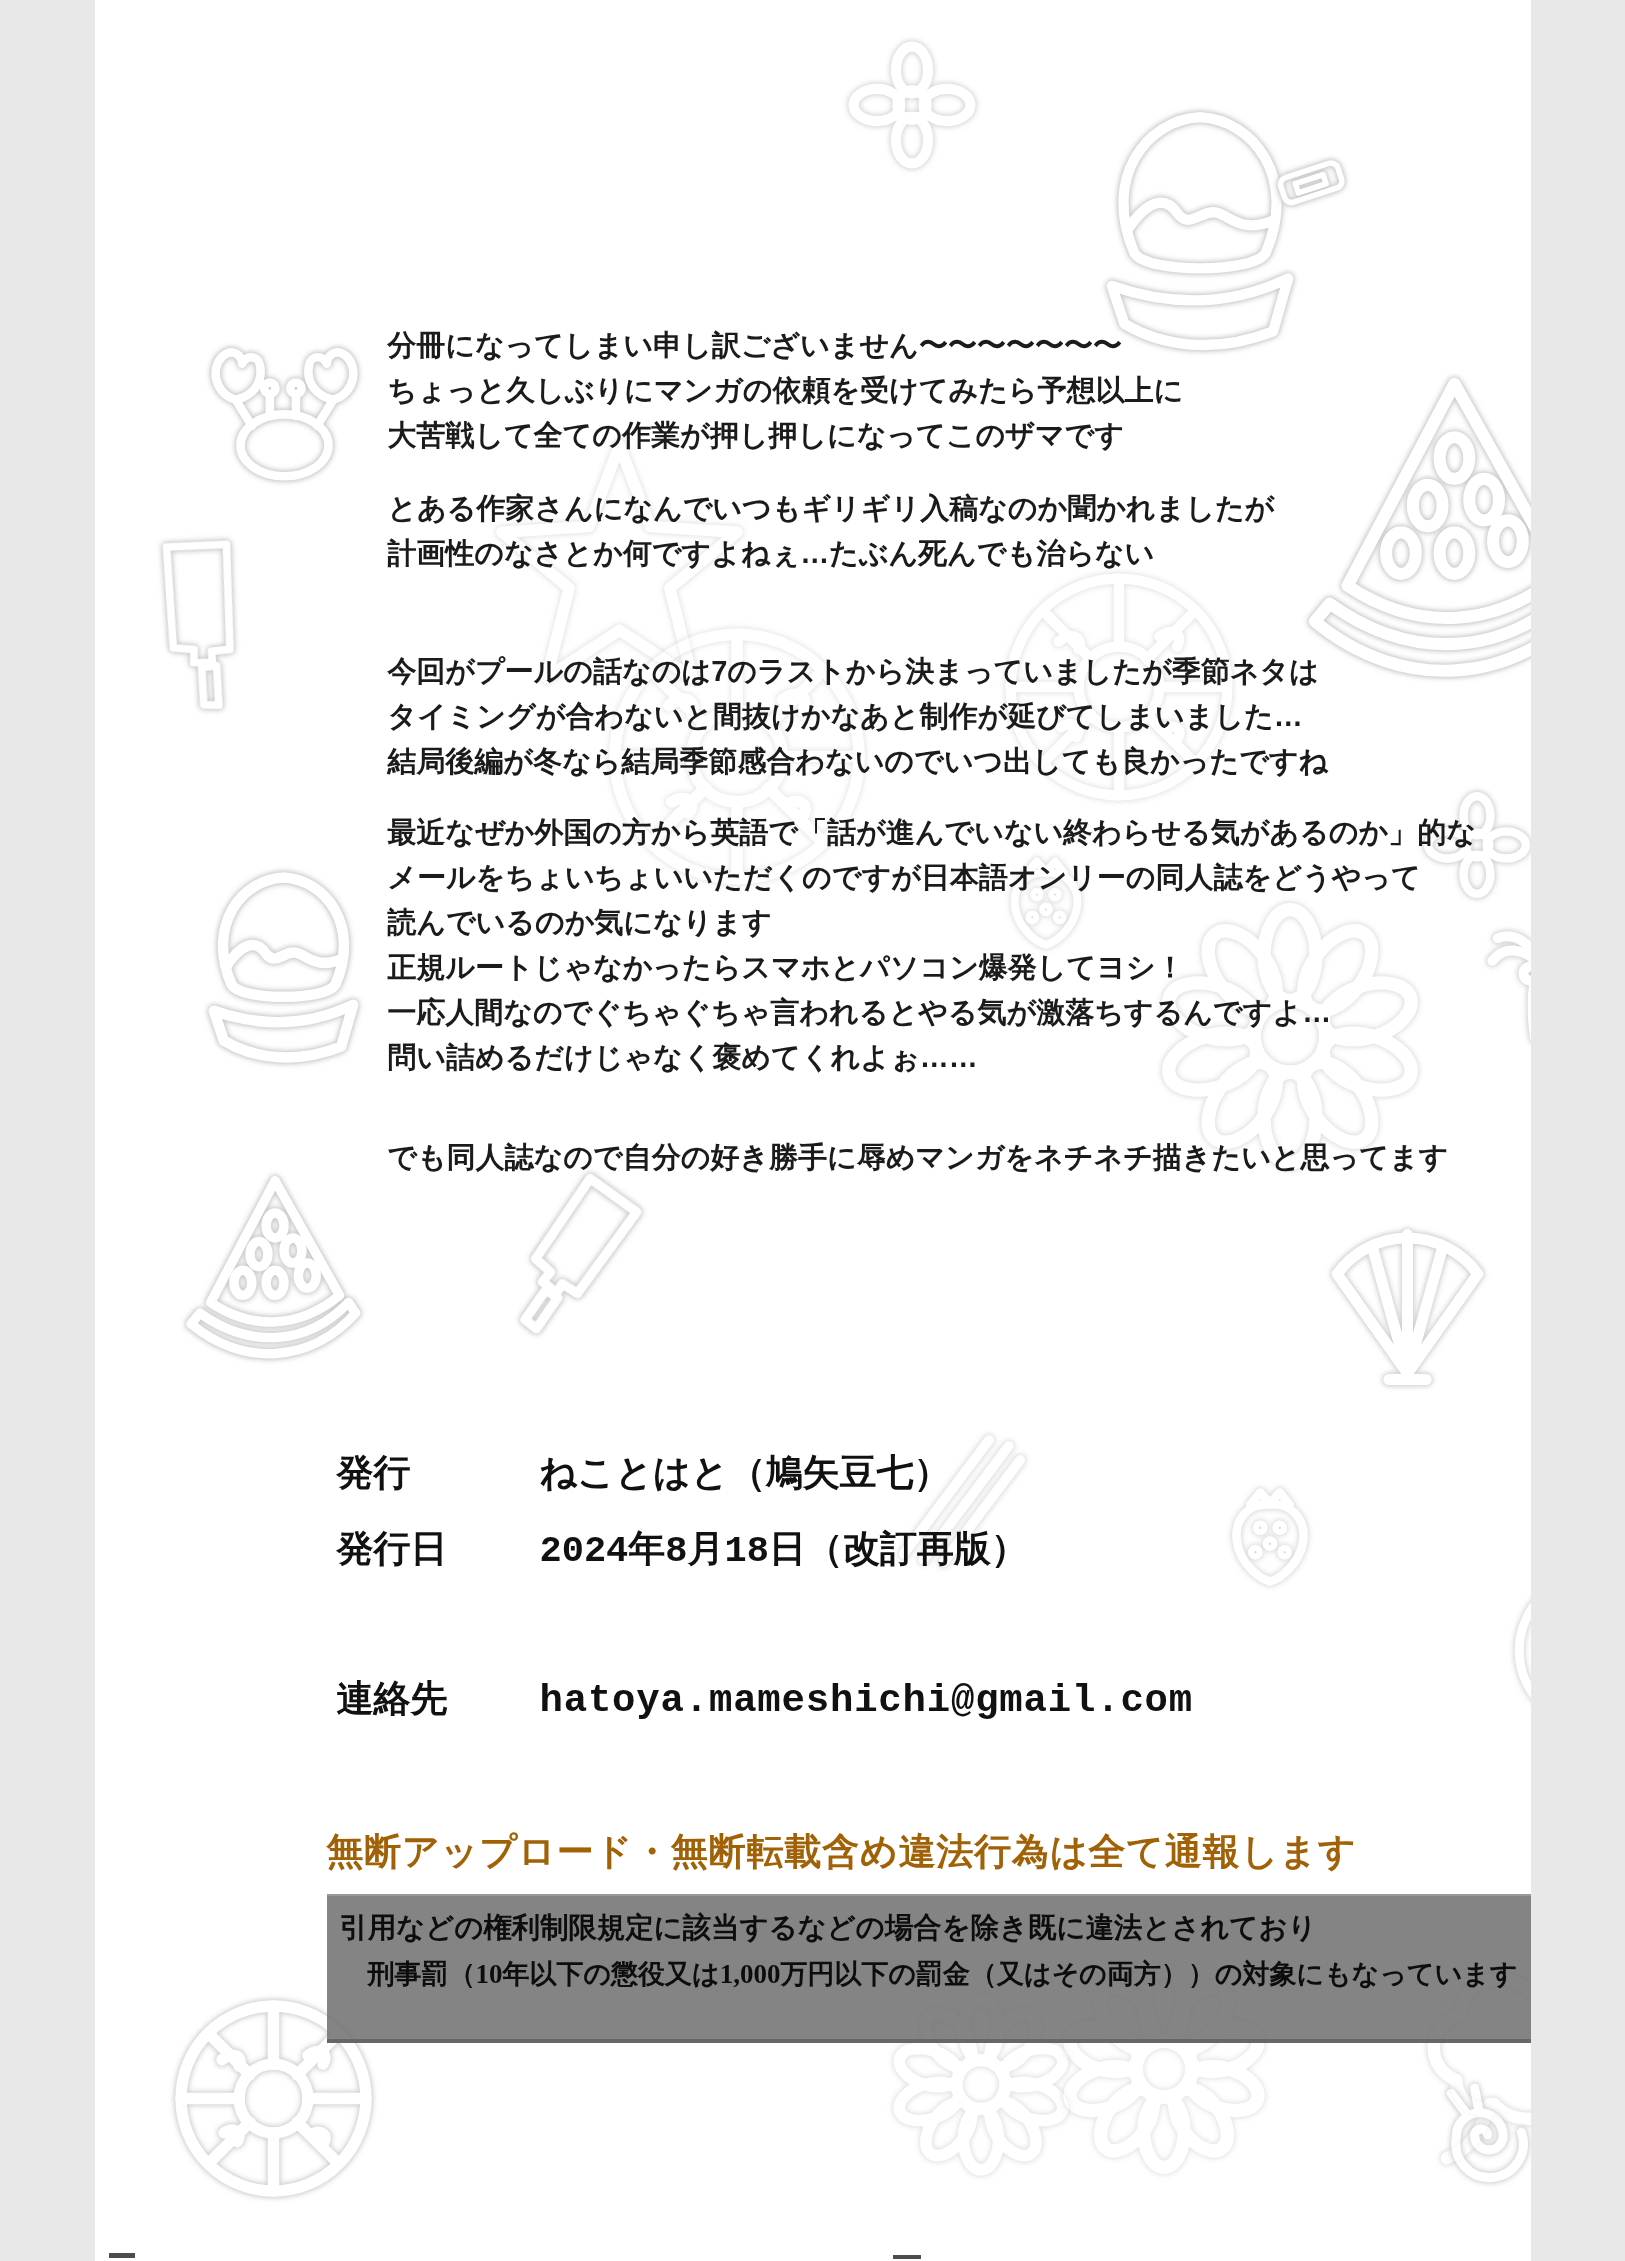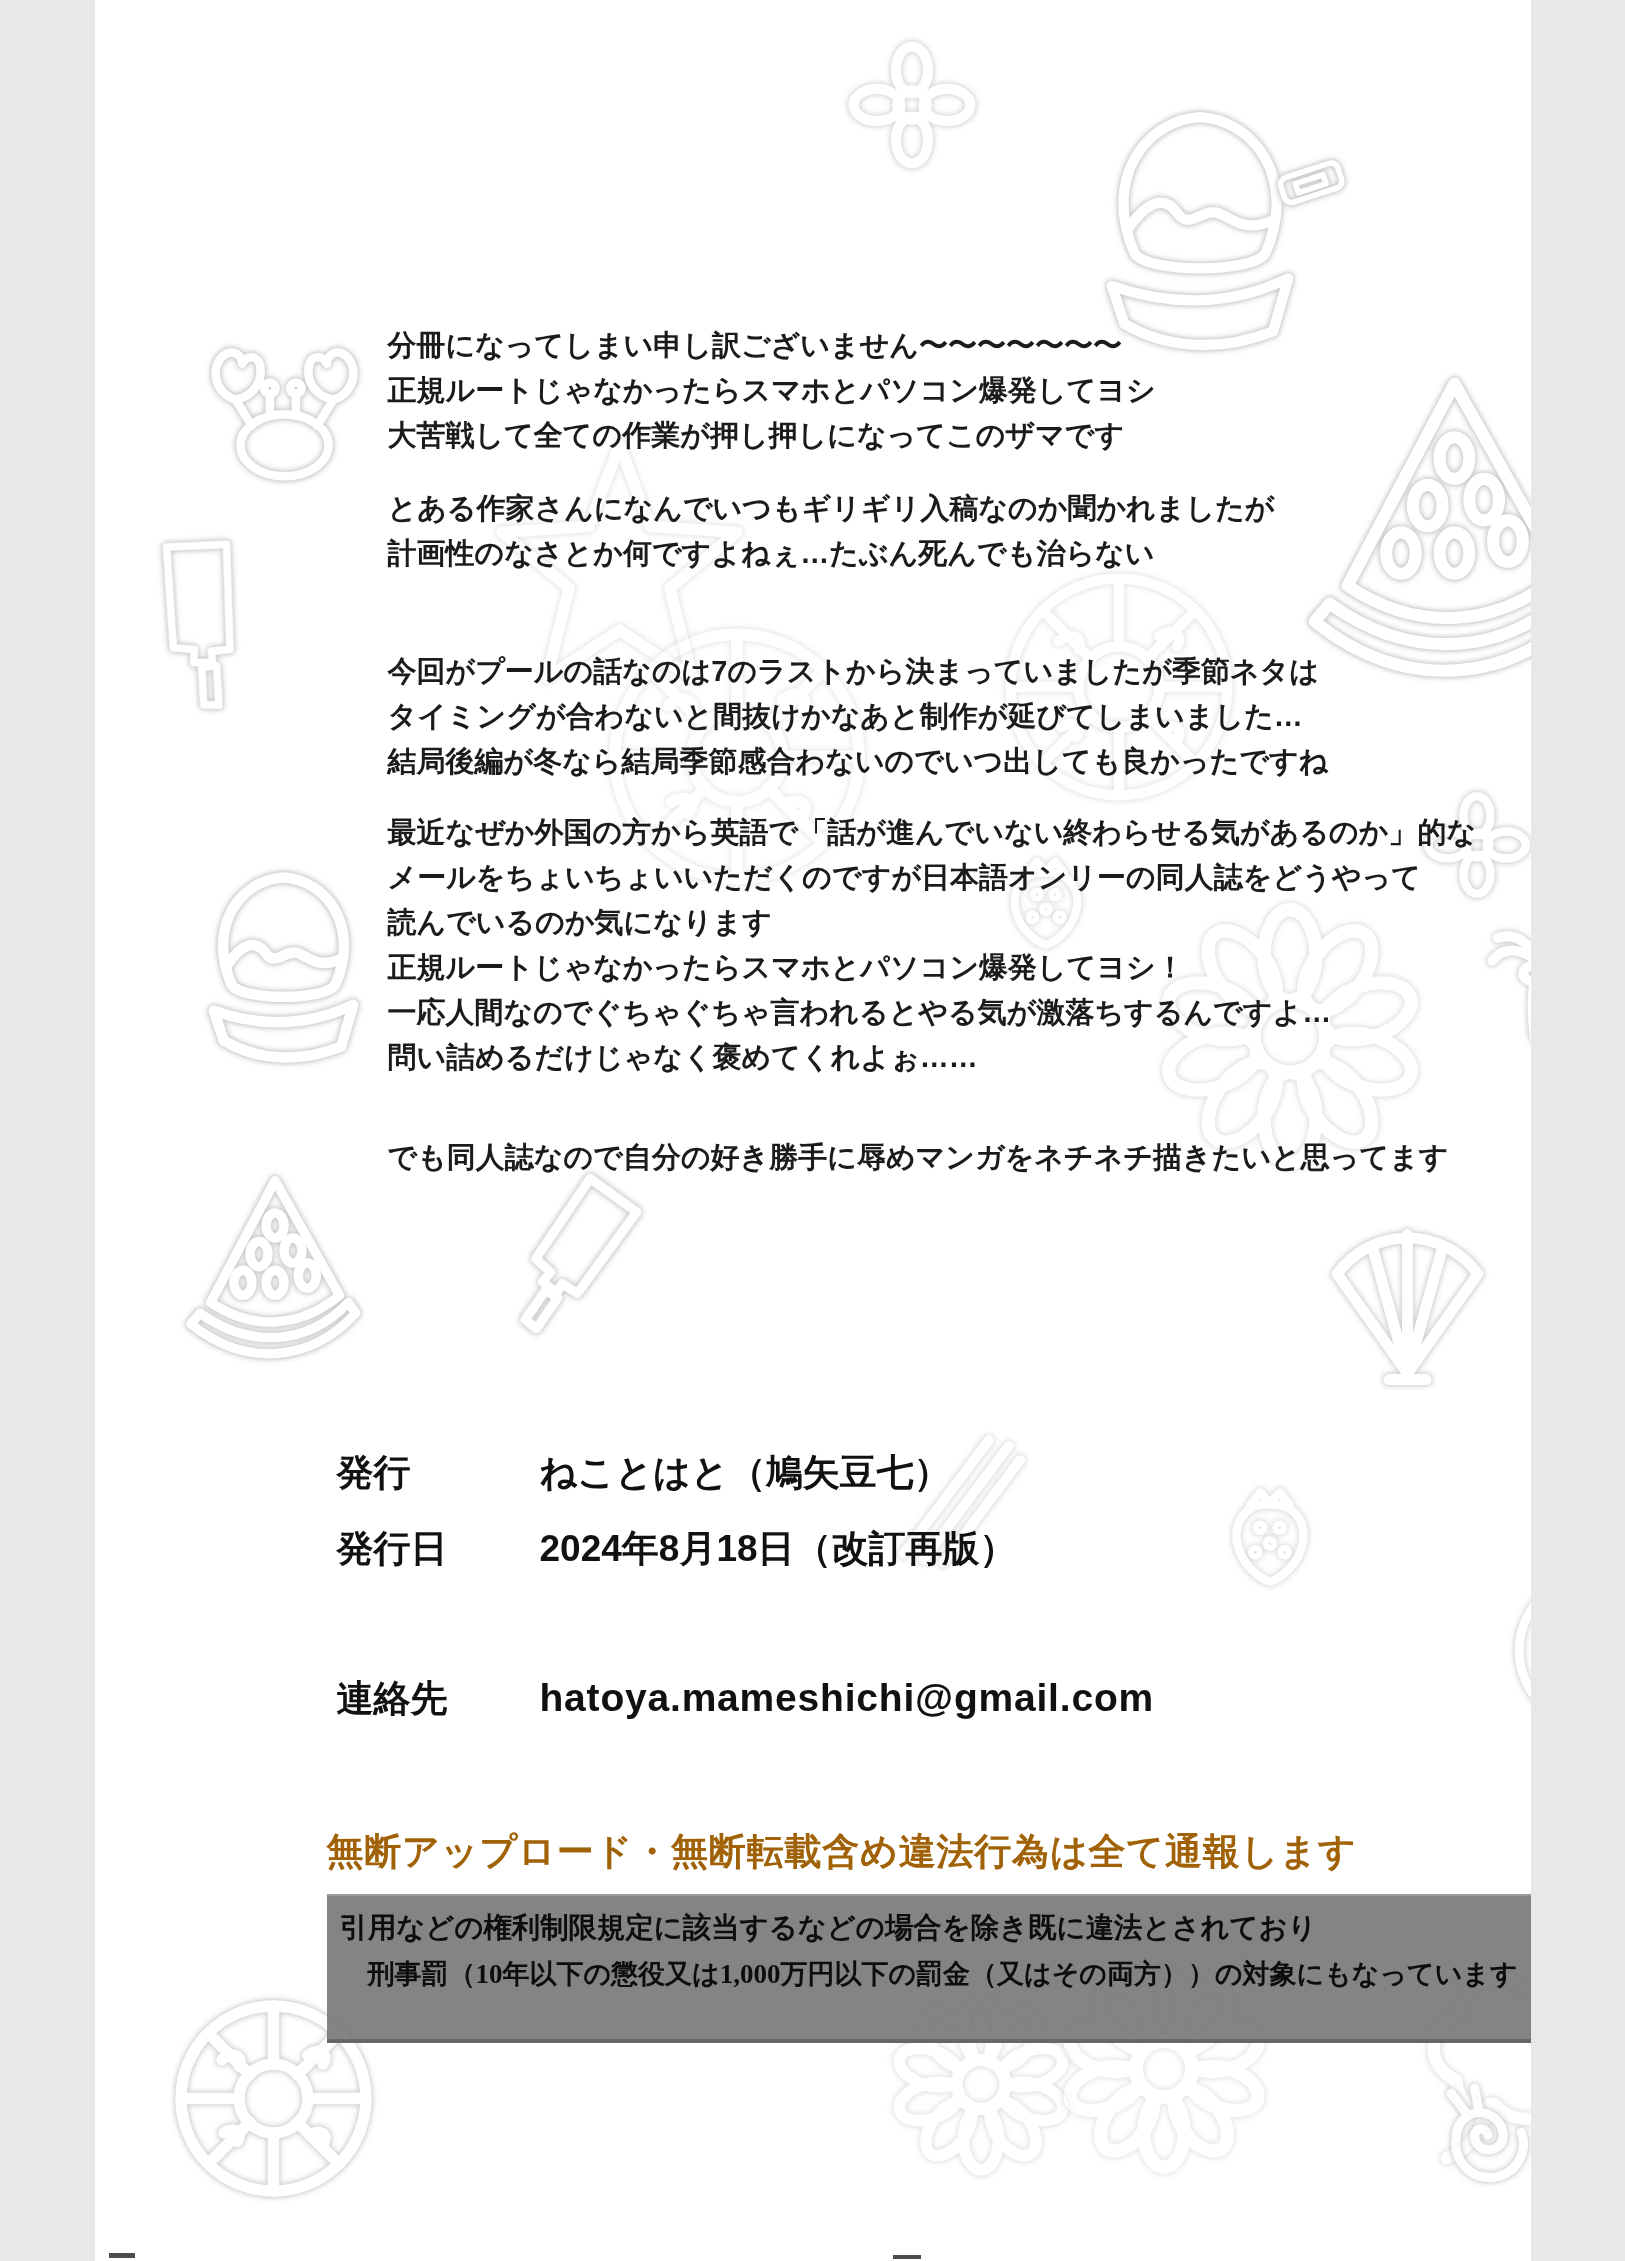--- a/index.html
+++ b/index.html
@@ -19,21 +19,21 @@
   .sw-sm{stroke-width:7px;}
   
   .af{position:absolute;left:293px;color:#1b1b1b;z-index:3;}
   .af p{
     margin:0;height:45px;line-height:45px;
     font-size:29px;font-weight:700;letter-spacing:0px;white-space:nowrap;
   }
   
   .colo{
     position:absolute;left:242px;z-index:3;white-space:nowrap;
-    font-family:Liberation Sans, sans-serif;font-weight:700;
+    font-family:Liberation Mono, monospace;font-weight:700;
     font-size:37px;color:#111111;
   }
   .colo .cl{display:inline-block;width:203px;}
   .colo.fanza{font-size:47px;color:#4b4f55;}
   .colo.fanza .cl{width:236px;}
   .colo .email{font-size:39px;letter-spacing:0.8px;}
   
   .warn-head{
     position:absolute;left:232px;top:1827px;z-index:3;white-space:nowrap;
     font-family:Liberation Sans, sans-serif;font-weight:700;
@@ -268,21 +268,21 @@
     </svg>
   <svg class="doodle sw-md" style="left:1300px;top:1918px;width:236px;height:268px;opacity:.55" viewBox="0 0 100 100">
       <use href="#d-cloud"></use>
     </svg>
   <svg class="doodle sw-sm" style="left:1325px;top:2056px;width:130px;height:163px;opacity:.8" viewBox="0 0 100 100">
       <use href="#d-spiral"></use>
     </svg>
 
   <div class="af" style="top:323px">
     <p>分冊になってしまい申し訳ございません〜〜〜〜〜〜〜</p>
-    <p>正規ルートじゃなかったらスマホとパソコン爆発してヨシ</p>
+    <p>ちょっと久しぶりにマンガの依頼を受けてみたら予想以上に</p>
     <p>大苦戦して全ての作業が押し押しになってこのザマです</p>
   </div>
   <div class="af" style="top:486px">
     <p>とある作家さんになんでいつもギリギリ入稿なのか聞かれましたが</p>
     <p>計画性のなさとか何ですよねぇ…たぶん死んでも治らない</p>
   </div>
   <div class="af" style="top:649px">
     <p>今回がプールの話なのは7のラストから決まっていましたが季節ネタは</p>
     <p>タイミングが合わないと間抜けかなあと制作が延びてしまいました…</p>
     <p>結局後編が冬なら結局季節感合わないのでいつ出しても良かったですね</p>

